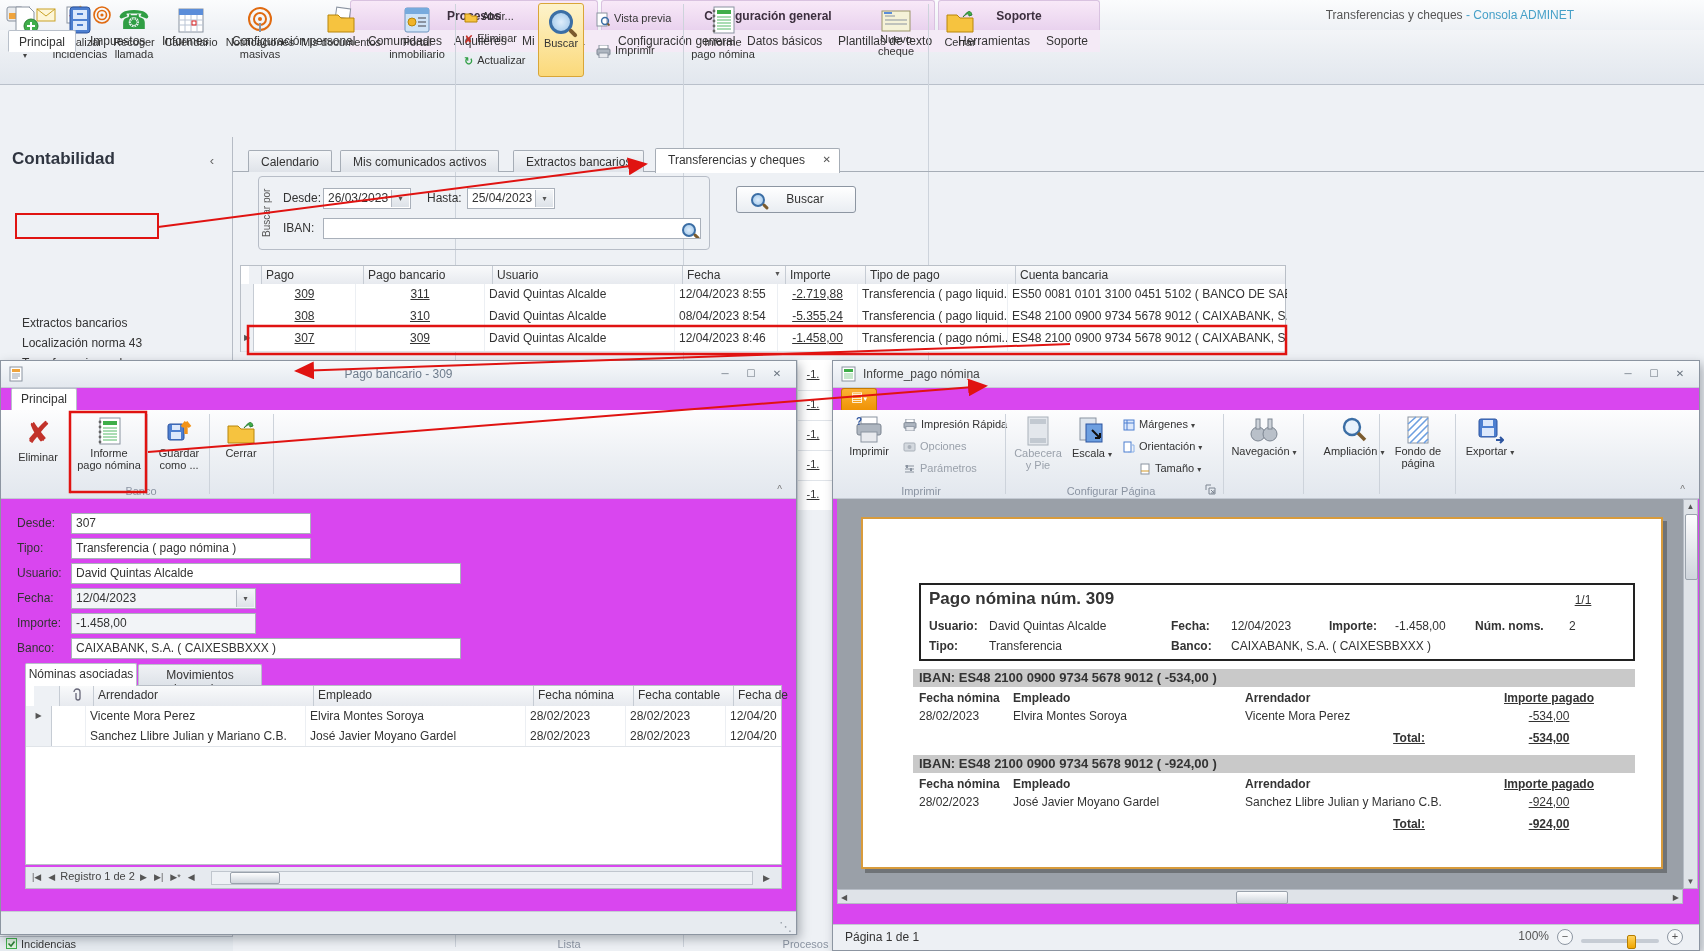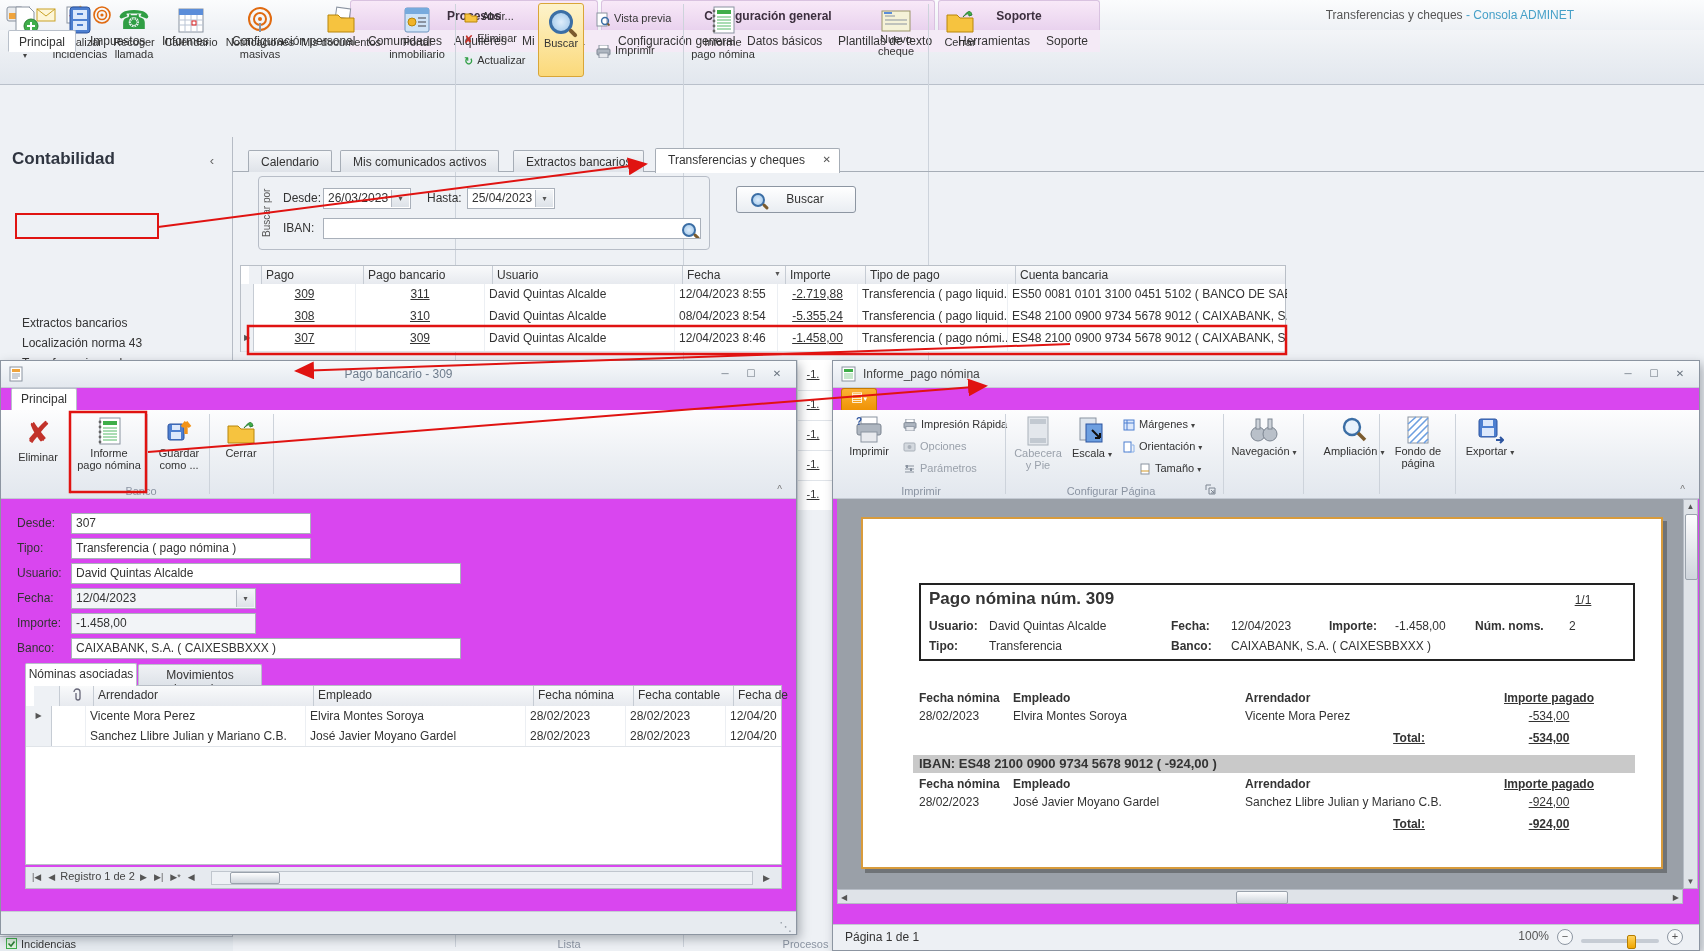--- a/index.html
+++ b/index.html
@@ -606,20 +606,21 @@
         <div class="a scol" style="left:368px;top:100px">12/04/2023</div>
         <div class="a scol b" style="left:466px;top:100px">Importe:</div>
         <div class="a scol" style="left:532px;top:100px">-1.458,00</div>
         <div class="a scol b" style="left:612px;top:100px">Núm. noms.</div>
         <div class="a scol" style="left:706px;top:100px">2</div>
         <div class="a scol b" style="left:66px;top:120px">Tipo:</div>
         <div class="a scol" style="left:126px;top:120px">Transferencia</div>
         <div class="a scol b" style="left:308px;top:120px">Banco:</div>
         <div class="a scol" style="left:368px;top:120px">CAIXABANK, S.A. ( CAIXESBBXXX )</div>
 
+        <div class="sband" style="top:150px">IBAN: ES48 2100 0900 9734 5678 9012 ( -534,00 )</div>
         <div class="a scol b" style="left:56px;top:172px">Fecha nómina</div>
         <div class="a scol b" style="left:150px;top:172px">Empleado</div>
         <div class="a scol b" style="left:382px;top:172px">Arrendador</div>
         <div class="a scol b num" style="left:604px;top:172px;width:164px">Importe pagado</div>
         <div class="a scol" style="left:56px;top:190px">28/02/2023</div>
         <div class="a scol" style="left:150px;top:190px">Elvira Montes Soroya</div>
         <div class="a scol" style="left:382px;top:190px">Vicente Mora Perez</div>
         <div class="a scol num" style="left:604px;top:190px;width:164px">-534,00</div>
         <div class="a scol b num" style="left:480px;top:212px;width:132px">Total:</div>
         <div class="a scol b num" style="left:604px;top:212px;width:164px">-534,00</div>

